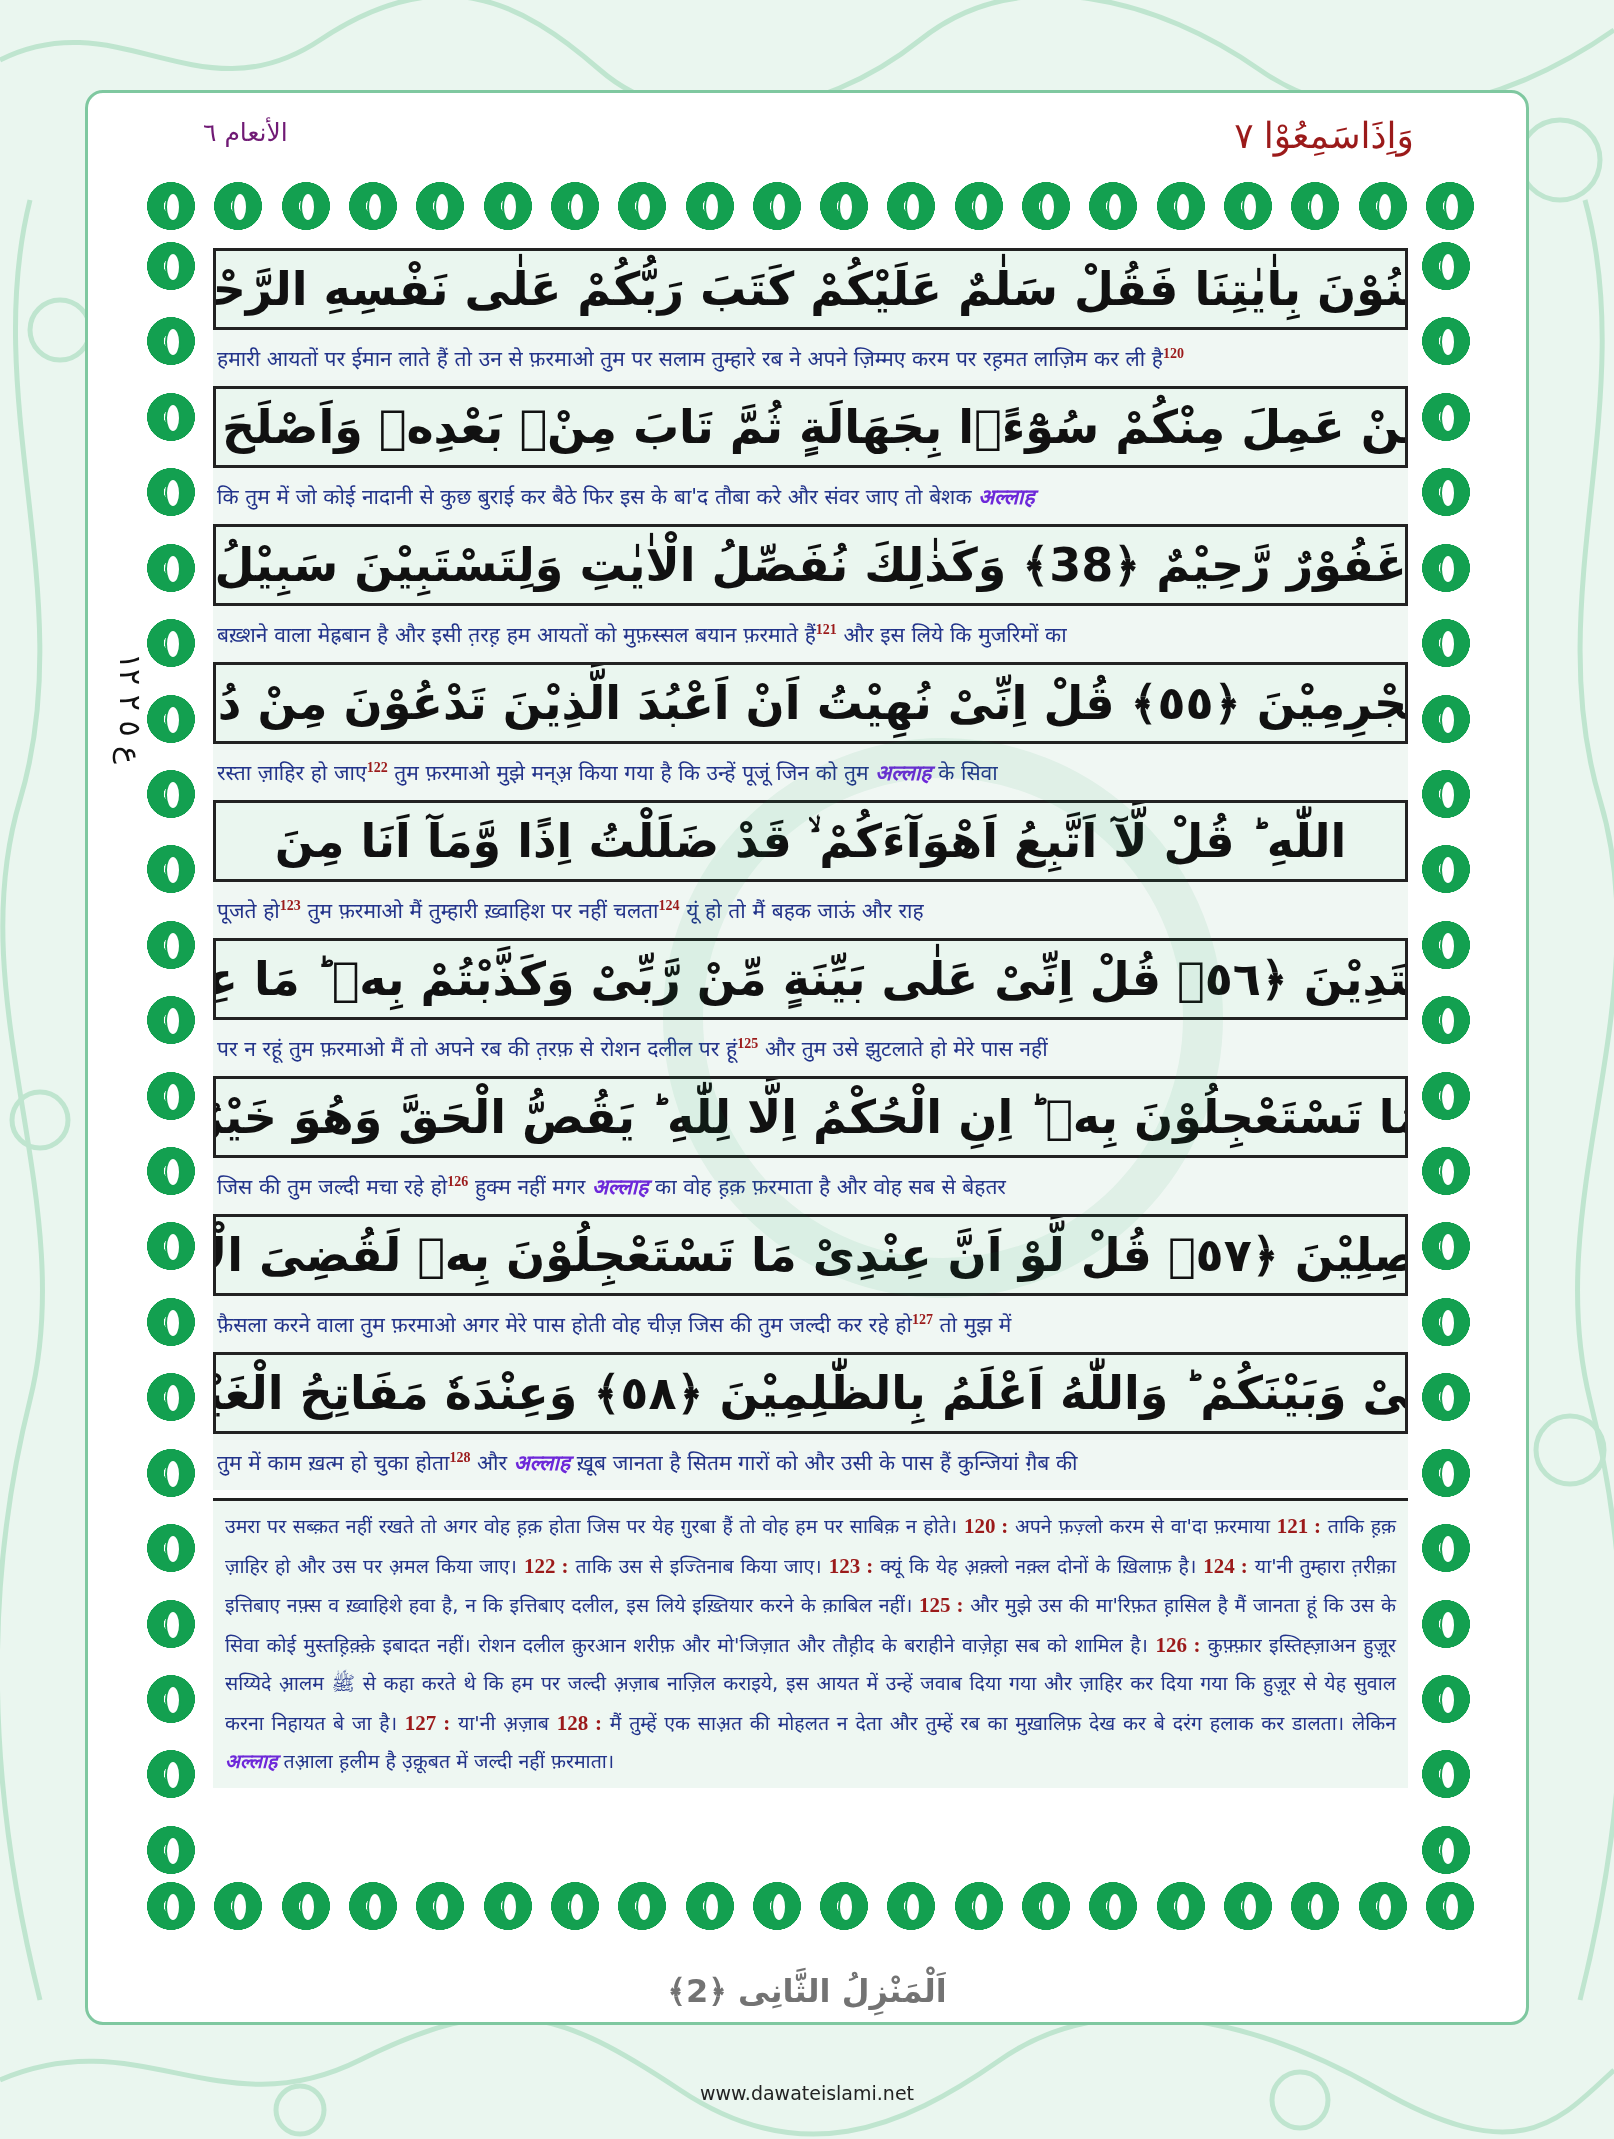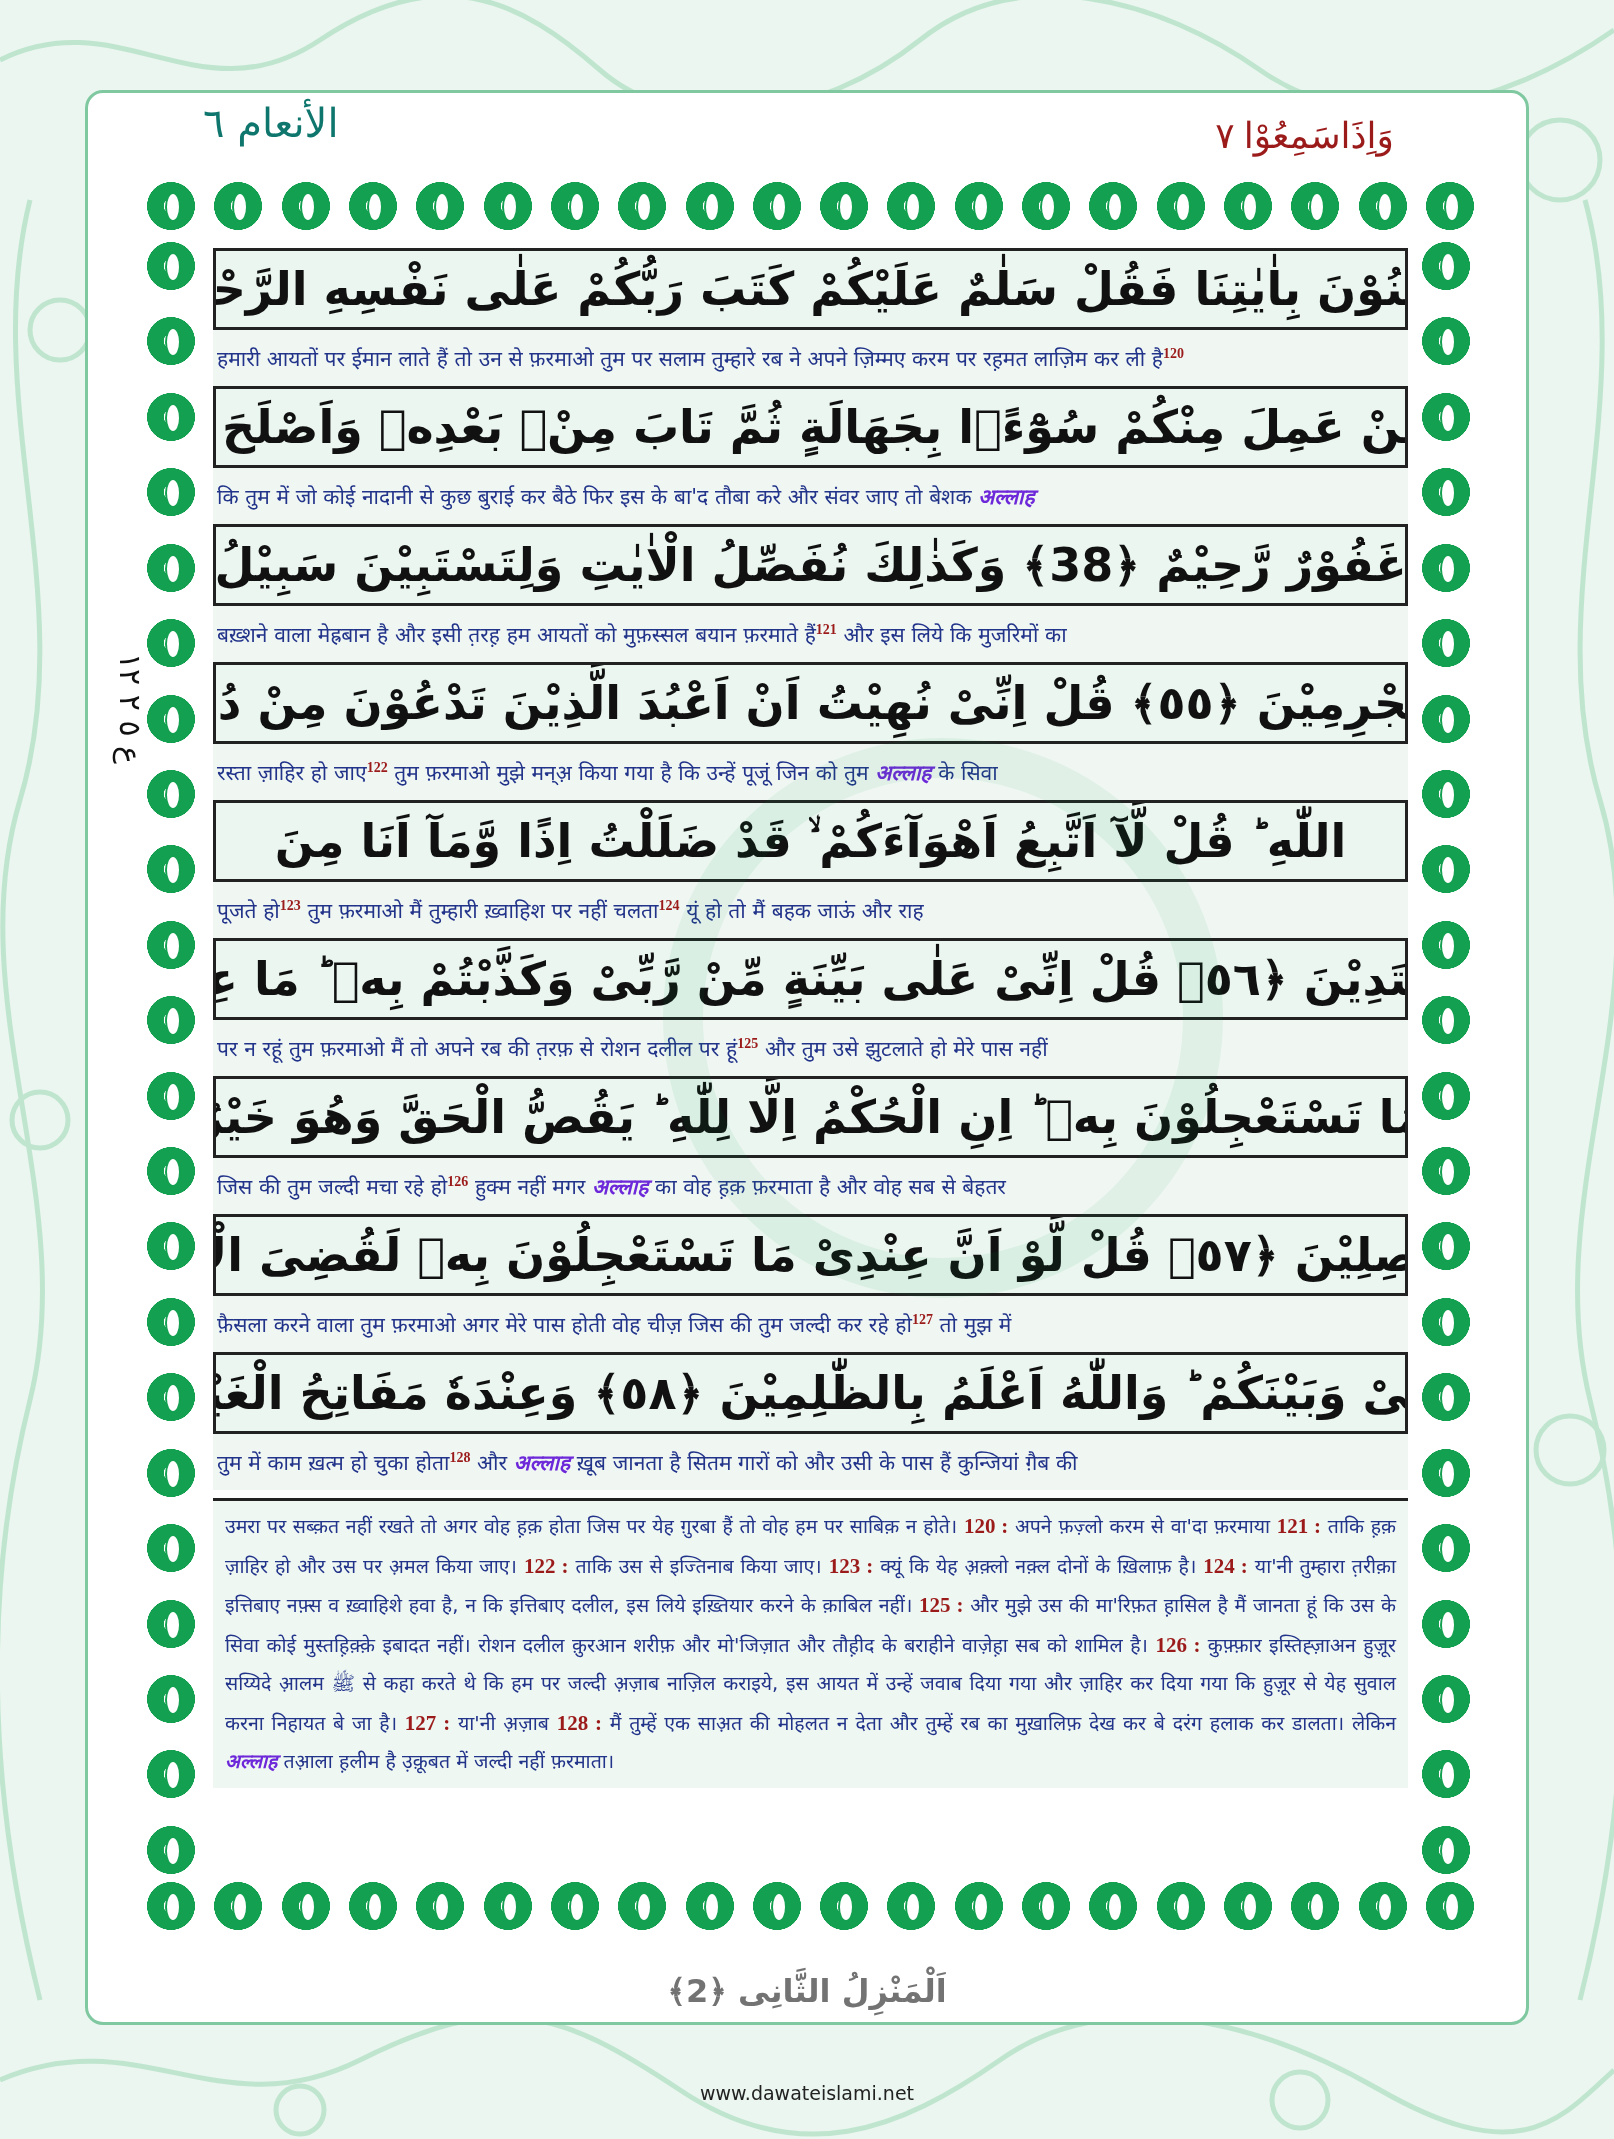--- a/index.html
+++ b/index.html
@@ -9,30 +9,30 @@
     font-family:"DejaVu Sans", sans-serif;
   }
   
   .bg-swirls { position:absolute; inset:0; z-index:0; }
   .page {
     position:absolute; left:85px; top:90px; width:1444px; height:1935px;
     background:#ffffff; border:3px solid #7fc8a0; border-radius:18px;
     z-index:1; box-sizing:border-box;
   }
   .header-left {
-    position:absolute; left:115px; top:7px; font-size:40px; color:#0f766e;
+    position:absolute; left:115px; top:25px; font-size:25px; color:#701a75;
     font-family:"DejaVu Serif", serif; direction:rtl;
   }
   .page-number {
     position:absolute; left:0; right:0; top:28px; text-align:center;
     font-family:"Liberation Serif", serif; font-weight:bold; font-size:36px; color:#9b1a1a;
   }
   .header-right {
-    position:absolute; right:132px; top:22px; font-size:36px; color:#9b1a1a;
-    font-family:Liberation Serif, serif; direction:rtl;
+    position:absolute; right:112px; top:22px; font-size:36px; color:#9b1a1a;
+    font-family:Liberation Sans, sans-serif; direction:rtl;
   }
   .frame {
     position:absolute; left:55px; top:85px; width:1335px; height:1760px;
   }
   .border-strip {
     position:absolute; display:flex; gap:0; justify-content:space-between;
   }
   .border-top, .border-bottom { left:0; right:0; height:60px; }
   .border-top { top:0; }
   .border-bottom { bottom:0; }

